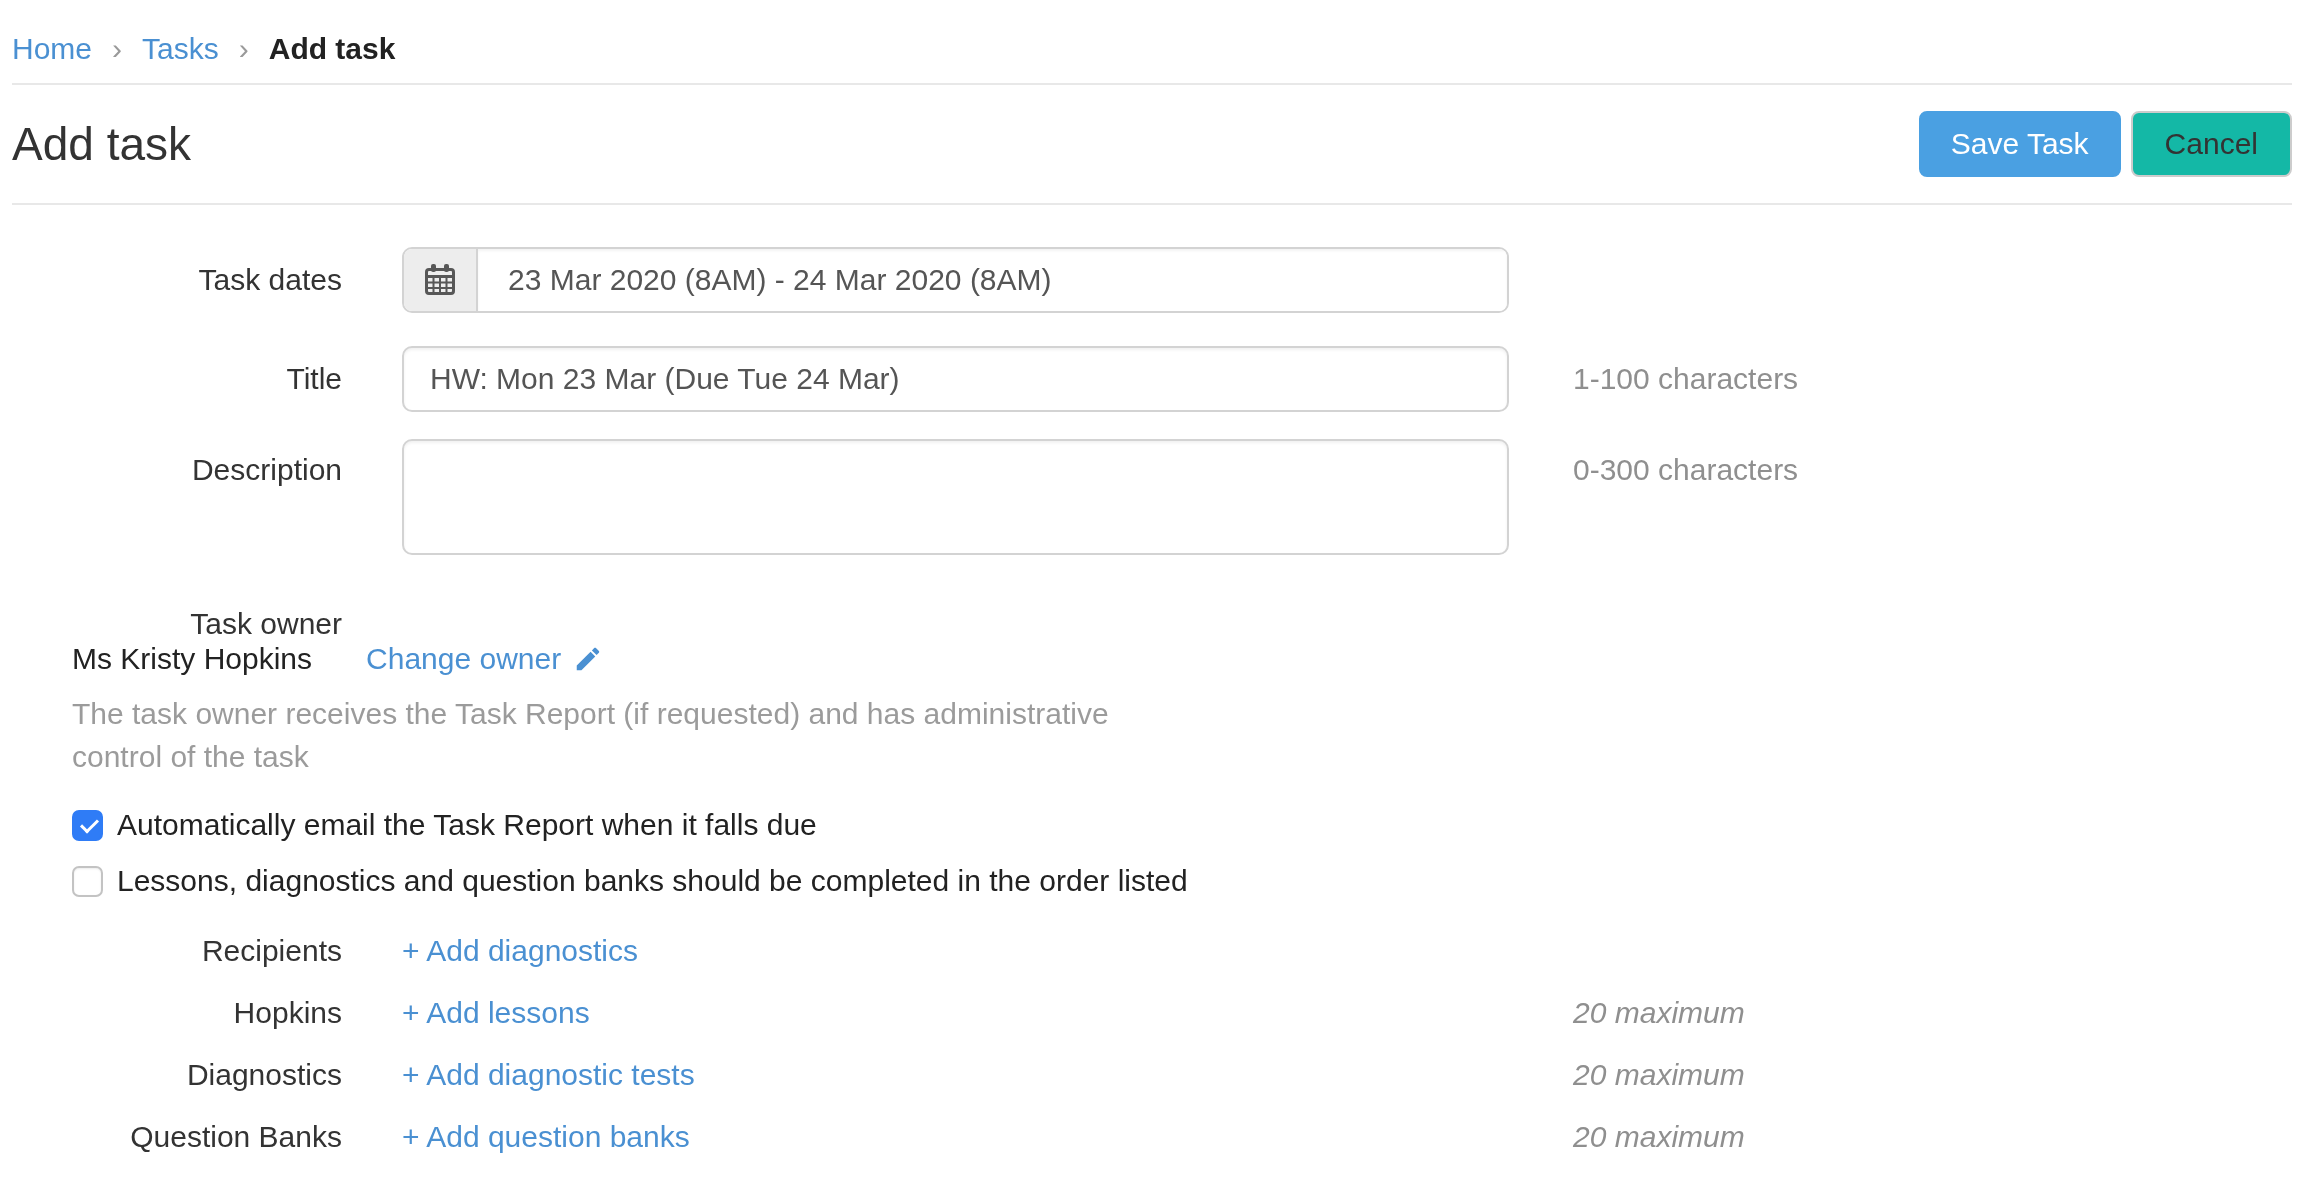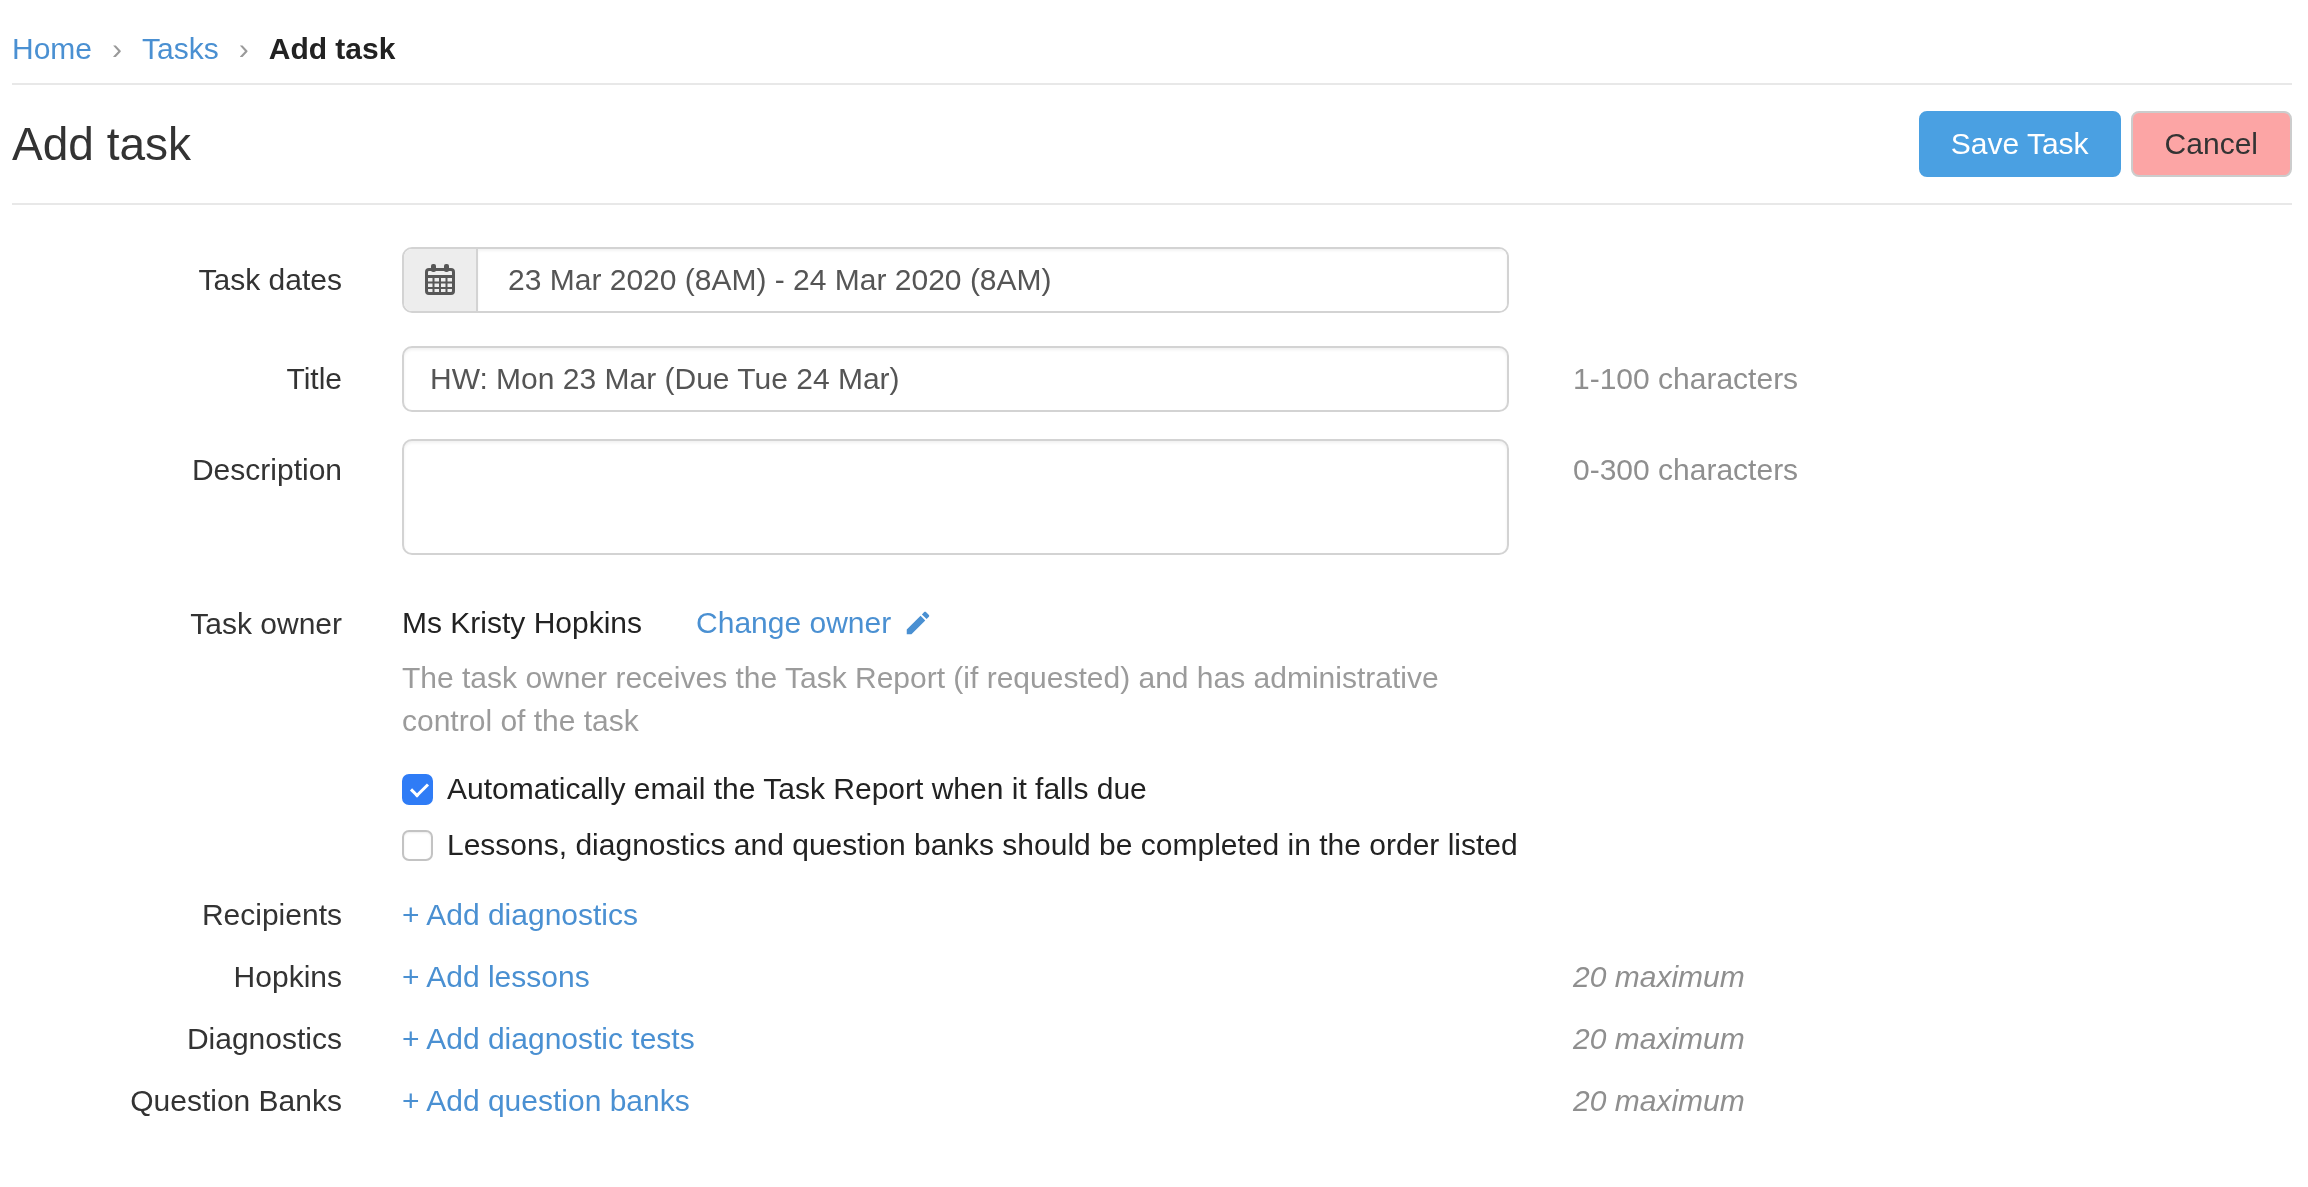--- a/index.html
+++ b/index.html
@@ -12,21 +12,21 @@
   .crumb-link { color:#4a90d2; text-decoration:none; cursor:pointer; }
   .crumb-sep { color:#9a9a9a; margin:0 20px; font-size:30px; }
   .crumb-current { color:#222; font-weight:bold; }
 
   
   .header { display:flex; align-items:center; justify-content:space-between; padding:26px 0; border-bottom:2px solid #e8e8e8; }
   .page-title { font-size:46px; font-weight:400; color:#333; }
   .header-actions { display:flex; gap:10px; }
   .btn { height:66px; font-size:30px; font-family:inherit; border-radius:8px; cursor:pointer; display:flex; align-items:center; }
   .btn-primary { background:#4aa0e2; color:#fff; border:2px solid #4aa0e2; padding:0 30px; }
-  .btn-default { background:#fca5a5; color:#333; border:2px solid #ccc; padding:0 32px; }
+  .btn-default { background:#14b8a6; color:#333; border:2px solid #ccc; padding:0 32px; }
 
   
   .form { padding-top:42px; }
   .form-row { display:flex; }
   .row-label { width:330px; flex:none; text-align:right; color:#333; }
   .row-control { margin-left:60px; width:1107px; flex:none; }
   .row-hint { margin-left:64px; color:#8f8f8f; white-space:nowrap; }
 
   .input-row { margin-bottom:33px; }
   .input-row .row-label { line-height:66px; }
@@ -60,21 +60,21 @@
   .checkbox-group { margin-top:30px; }
   .checkbox-row { display:flex; align-items:center; margin-bottom:22px; cursor:pointer; }
   .checkbox-row:last-child { margin-bottom:0; }
   .checkbox { width:31px; height:31px; flex:none; border-radius:7px; background:#fff;
     border:2px solid #c3c3c3; box-shadow:inset 0 1px 2px rgba(0,0,0,0.08); position:relative; }
   .checkbox.checked { background:#2f7cf6; border-color:#2f7cf6; box-shadow:none; }
   .checkbox.checked::after { content:""; position:absolute; left:7px; top:7px; width:14px; height:7px;
     border-left:3px solid #fff; border-bottom:3px solid #fff; transform:rotate(-45deg); }
   .checkbox-label { margin-left:14px; color:#222; }
 
-  .owner-row { margin-bottom:36px; }
+  .owner-row { margin-bottom:36px;flex-direction:column; }
 
   
   .link-row { margin-bottom:28px; line-height:34px; }
   .link-row .row-label { line-height:34px; }
   .link-row .row-hint { line-height:34px;font-style:italic; }
 
   .icon-svg { display:block; }
 </style>
 </head>
 <body>

